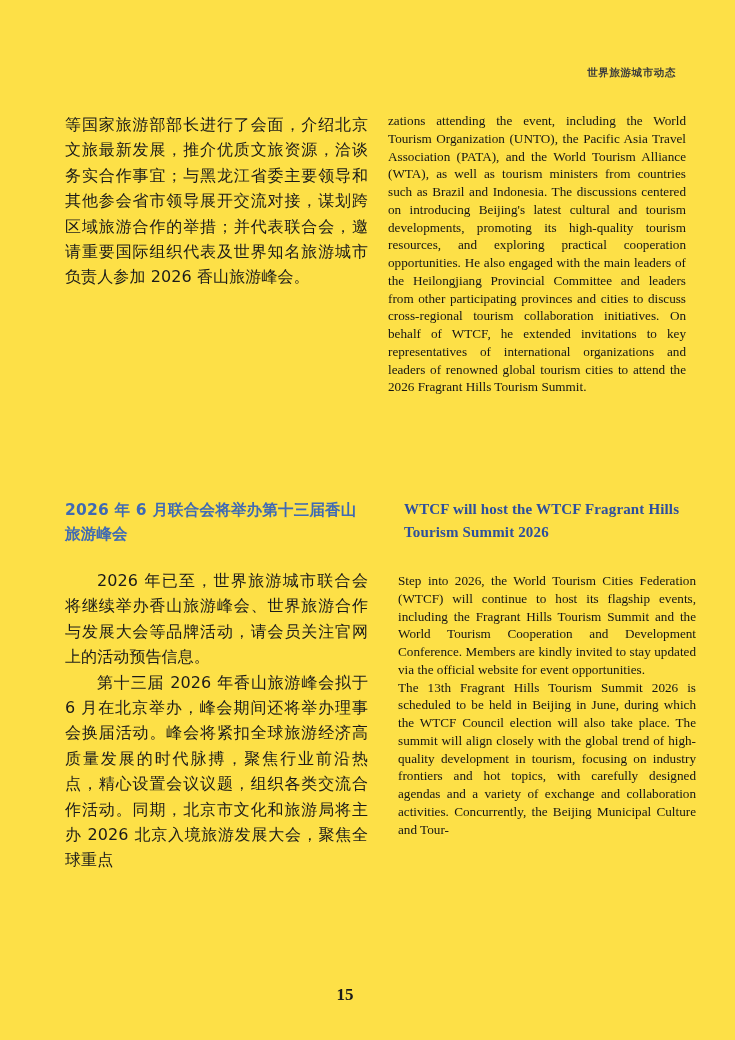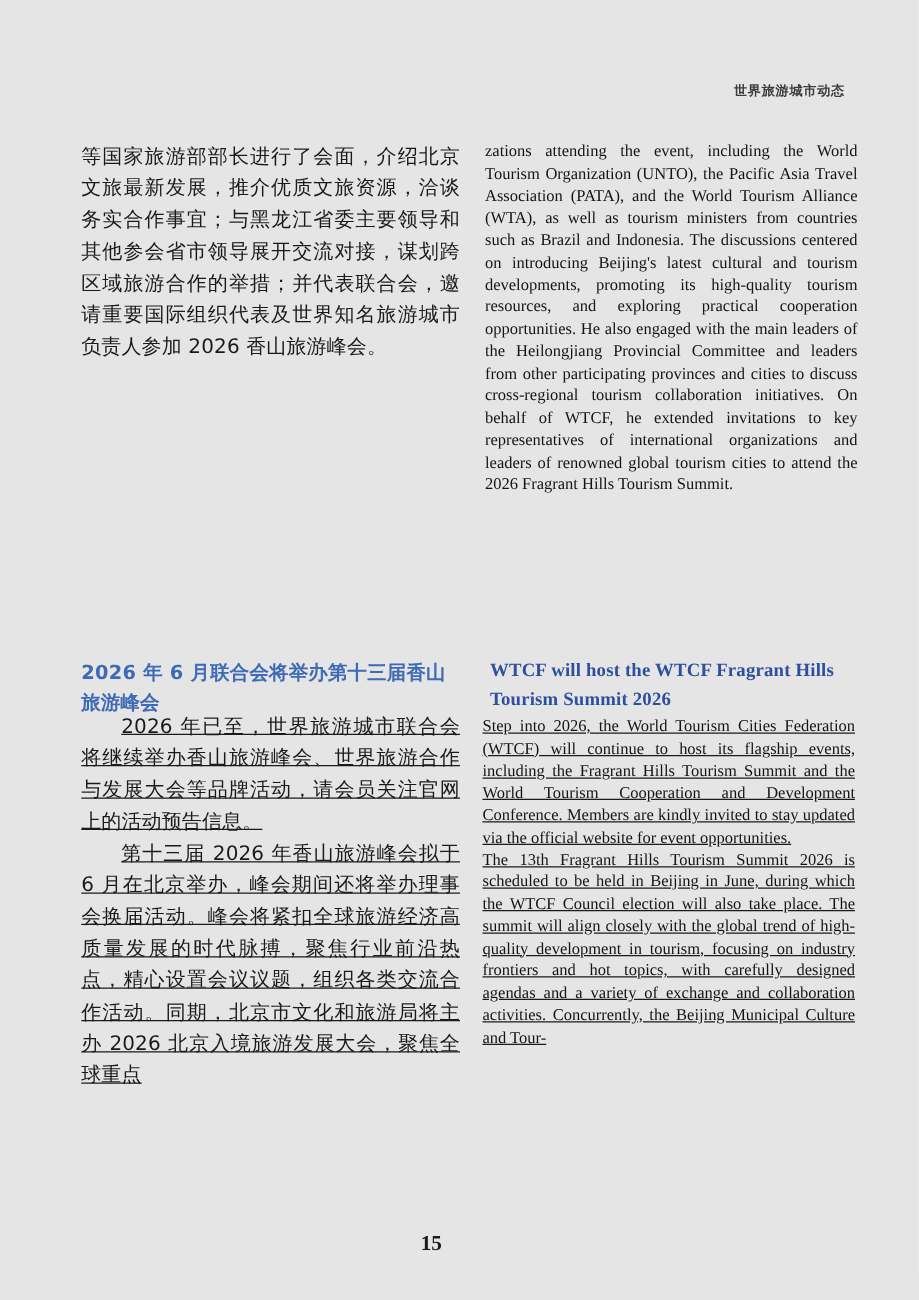--- a/index.html
+++ b/index.html
@@ -14,21 +14,21 @@
     position: relative;
     font-family: "Liberation Sans", sans-serif;
     color: #1b1b1b;
     overflow: hidden;
   }
 
   .page {
     position: relative;
     width: 735px;
     height: 1040px;
-    background: #e5e5e5;
+    background: #fde047;
   }
 
   
   .running-header {
     position: absolute;
     top: 66px;
     left: 0;
     width: 676px;
     text-align: right;
     font-family: "DejaVu Sans", "Liberation Sans", sans-serif;
@@ -85,22 +85,21 @@
 
   
   .section-block {
     position: absolute;
     left: 65px;
     top: 498px;
     width: 611px;
     display: flex;
     flex-direction: row;
     align-items: flex-start;
-    gap: 14px;
-    margin-top: 28px;
+    gap: 26px;
   }
 
   .zh-heading {
     font-family: "DejaVu Sans", "Liberation Sans", sans-serif;
     font-size: 15.5px;
     font-weight: 700;
     line-height: 24px;
     color: #3f6ab4;
     letter-spacing: 0.2px;
   }
@@ -116,22 +115,21 @@
 
   
   .columns-lower {
     position: absolute;
     left: 65px;
     top: 568px;
     width: 611px;
     display: flex;
     flex-direction: row;
     align-items: flex-start;
-    gap: 8px;
-    text-decoration: underline;
+    gap: 20px;
   }
 
   .columns-lower .col-right { padding-top: 4px; }
 
   
   .folio {
     position: absolute;
     left: 0;
     top: 985px;
     width: 690px;

